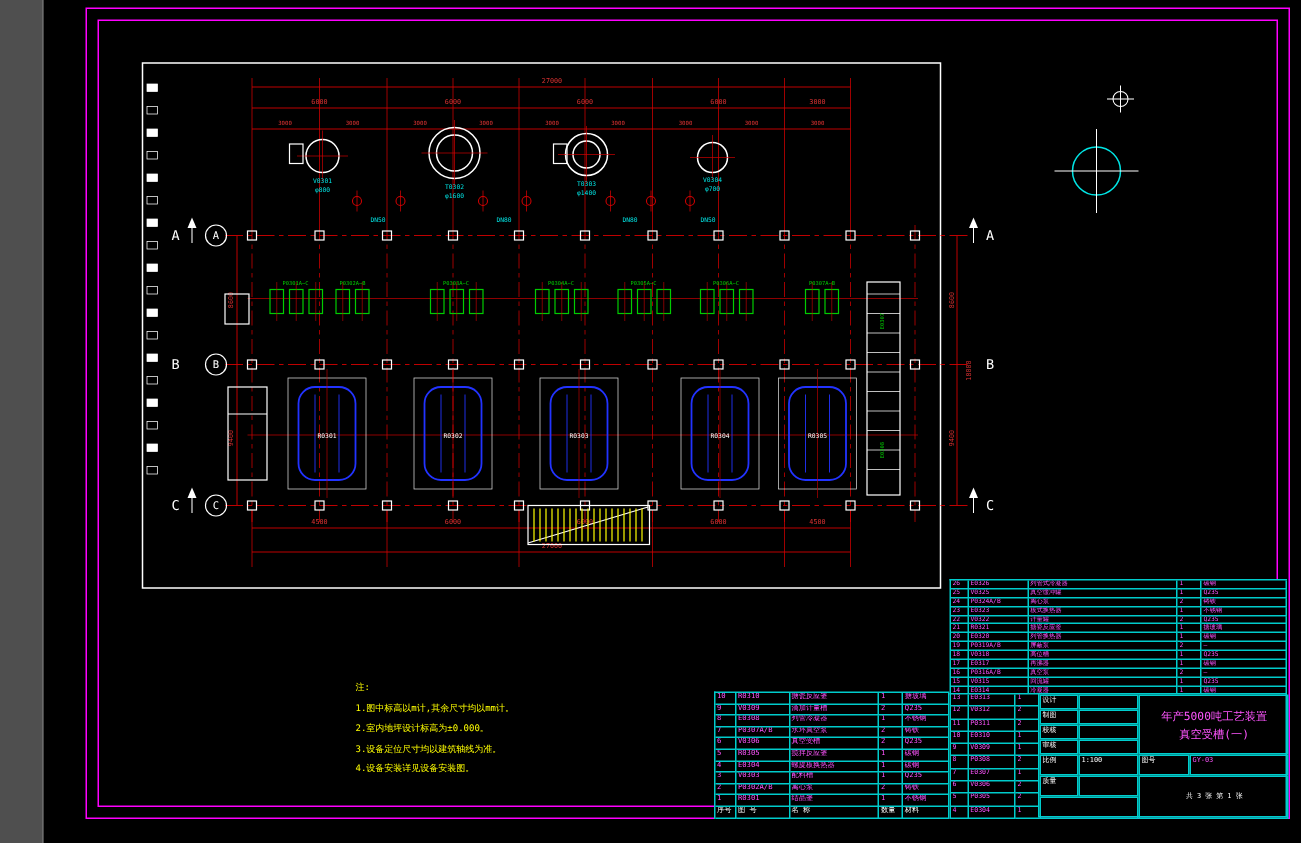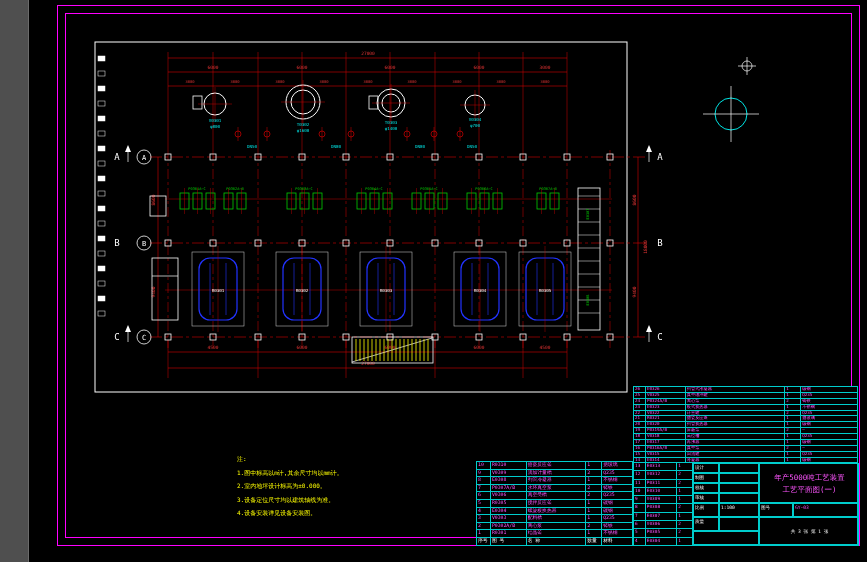--- a/index.html
+++ b/index.html
@@ -683,21 +683,21 @@
   <div class="tb-cell" style="left:26px;top:0;width:40px;height:10px"></div>
   <div class="tb-cell" style="left:0;top:10px;width:26px;height:10px">制图</div>
   <div class="tb-cell" style="left:26px;top:10px;width:40px;height:10px"></div>
   <div class="tb-cell" style="left:0;top:20px;width:26px;height:10px">校核</div>
   <div class="tb-cell" style="left:26px;top:20px;width:40px;height:10px"></div>
   <div class="tb-cell" style="left:0;top:30px;width:26px;height:10px">审核</div>
   <div class="tb-cell" style="left:26px;top:30px;width:40px;height:10px"></div>
 
   <div class="tb-cell tb-title" style="left:66px;top:0;width:100px;height:40px">
     <div>年产5000吨工艺装置</div>
-    <div>工艺平面图(一)</div>
+    <div>真空受槽(一)</div>
   </div>
 
   <div class="tb-cell" style="left:0;top:40px;width:26px;height:14px">比例</div>
   <div class="tb-cell" style="left:26px;top:40px;width:40px;height:14px">1:100</div>
   <div class="tb-cell" style="left:66px;top:40px;width:34px;height:14px">图号</div>
   <div class="tb-cell" style="left:100px;top:40px;width:66px;height:14px;color:#ff55ff">GY-03</div>
 
   <div class="tb-cell" style="left:0;top:54px;width:26px;height:14px">质量</div>
   <div class="tb-cell" style="left:26px;top:54px;width:40px;height:14px"></div>
   <div class="tb-cell" style="left:0;top:68px;width:66px;height:15px"></div>

